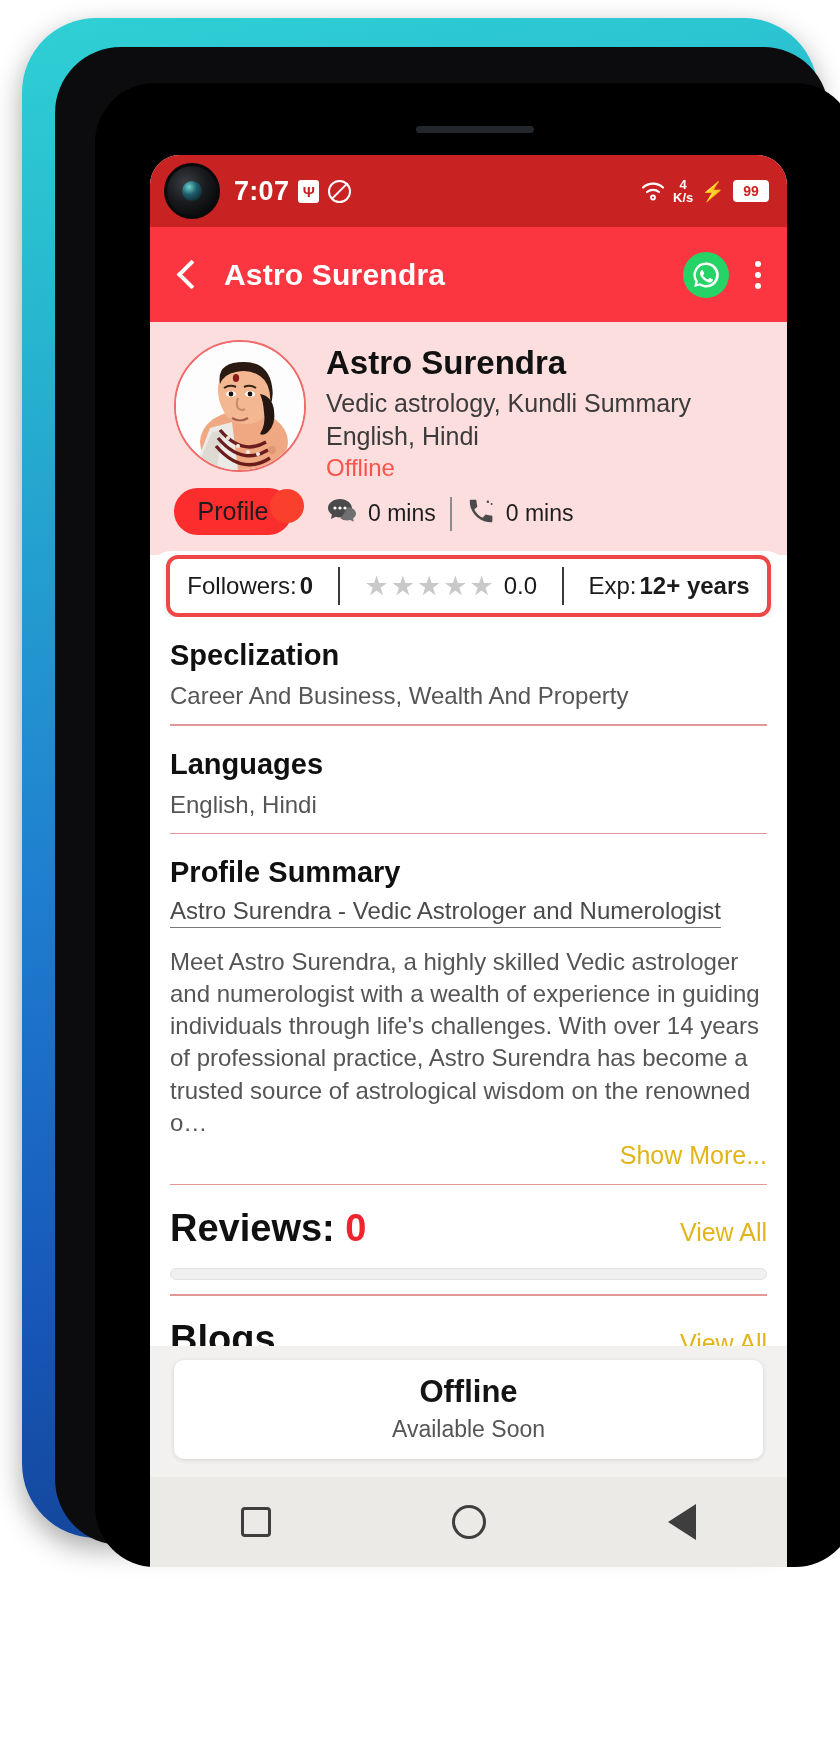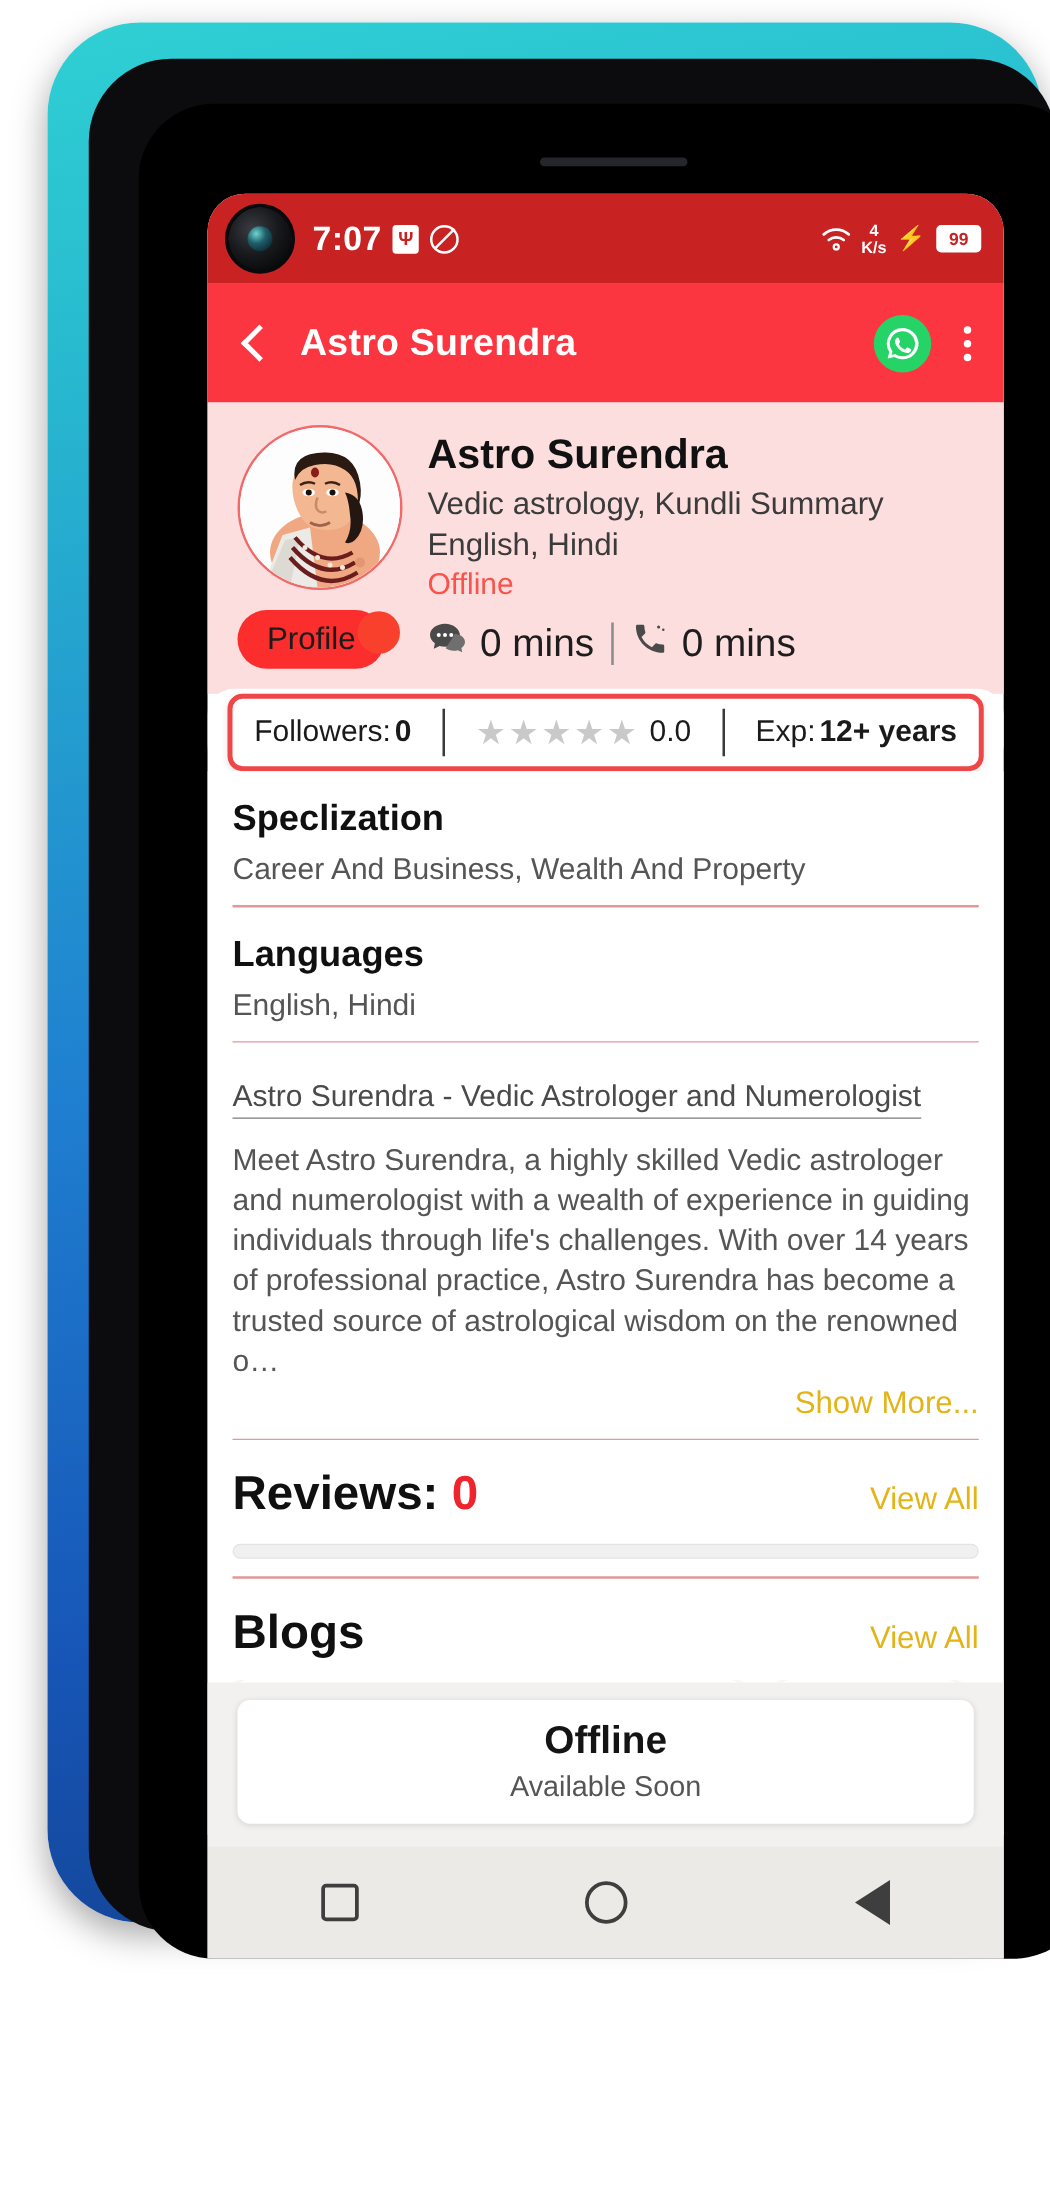--- a/index.html
+++ b/index.html
@@ -11,21 +11,21 @@
   }
 
   
   .stage {
     position: relative;
     width: 840px; height: 1760px;
     background: #ffffff;
   }
   .frame-outer {
     position: absolute;
-    left: 38px; top: 18px;
+    left: 22px; top: 18px;
     width: 796px; height: 1520px;
     border-radius: 74px;
     background: linear-gradient(170deg,#2fd0d4 0%, #27b7cf 18%, #1f7fd0 52%, #1757b8 78%, #123f8e 100%);
     box-shadow: 0 10px 28px rgba(0,0,0,.35);
   }
   .frame-mid {
     position: absolute;
     left: 33px; top: 29px;
     width: 774px; height: 1498px;
     border-radius: 66px;
@@ -162,21 +162,21 @@
     font-size: 25px; font-weight: 400;
     padding: 9px 0; width: 118px;
     font-family: "Liberation Sans", sans-serif;
     cursor: pointer;
   }
   .p-info { flex: 1; padding-top: 4px; }
   .p-name { font-size: 33px; font-weight: 700; color: #111; line-height: 1.18; }
   .p-skills { font-size: 25px; color: #3b3b3b; margin-top: 6px; }
   .p-langs { font-size: 25px; color: #3b3b3b; margin-top: 4px; }
   .p-status { font-size: 24px; color: #f9544b; margin-top: 3px; }
-  .p-metrics { display: flex; align-items: center; gap: 14px; margin-top: 14px; font-size: 31px; color: #1d1d1d; }
+  .p-metrics { display: flex; align-items: center; gap: 14px; margin-top: 14px; font-size: 23px; color: #1d1d1d; }
   .metric { display: flex; align-items: center; gap: 10px; }
   .metric-sep { width: 2px; height: 34px; background: #8b8b8b; }
 
   
   .statsbar-wrap { background: #fff; padding: 4px 16px 0 16px; margin-top: -4px; border-radius: 21px; }
   .statsbar {
     border: 4px solid #ee4747; border-radius: 12px;
     background: #fff; height: 62px;
     display: flex; align-items: center; justify-content: space-around;
     font-size: 24px; color: #1a1a1a;
@@ -425,20 +425,21 @@
               <div class="divider"></div>
             </div>
 
             <div class="section">
               <div class="sec-title">Languages</div>
               <div class="sec-body">English, Hindi</div>
               <div class="divider"></div>
             </div>
 
             <div class="section">
+              <div class="sec-title">Profile Summary</div>
               <div class="summary-sub">Astro Surendra - Vedic Astrologer and Numerologist</div>
               <div class="summary-body">Meet Astro Surendra, a highly skilled Vedic astrologer and numerologist with a wealth of experience in guiding individuals through life's challenges. With over 14 years of professional practice, Astro Surendra has become a trusted source of astrological wisdom on the renowned o…</div>
               <span class="show-more">Show More...</span>
               <div class="divider"></div>
             </div>
 
             <div class="section">
               <div class="row-head">
                 <div class="rev-title">
                   <span>Reviews:</span>

